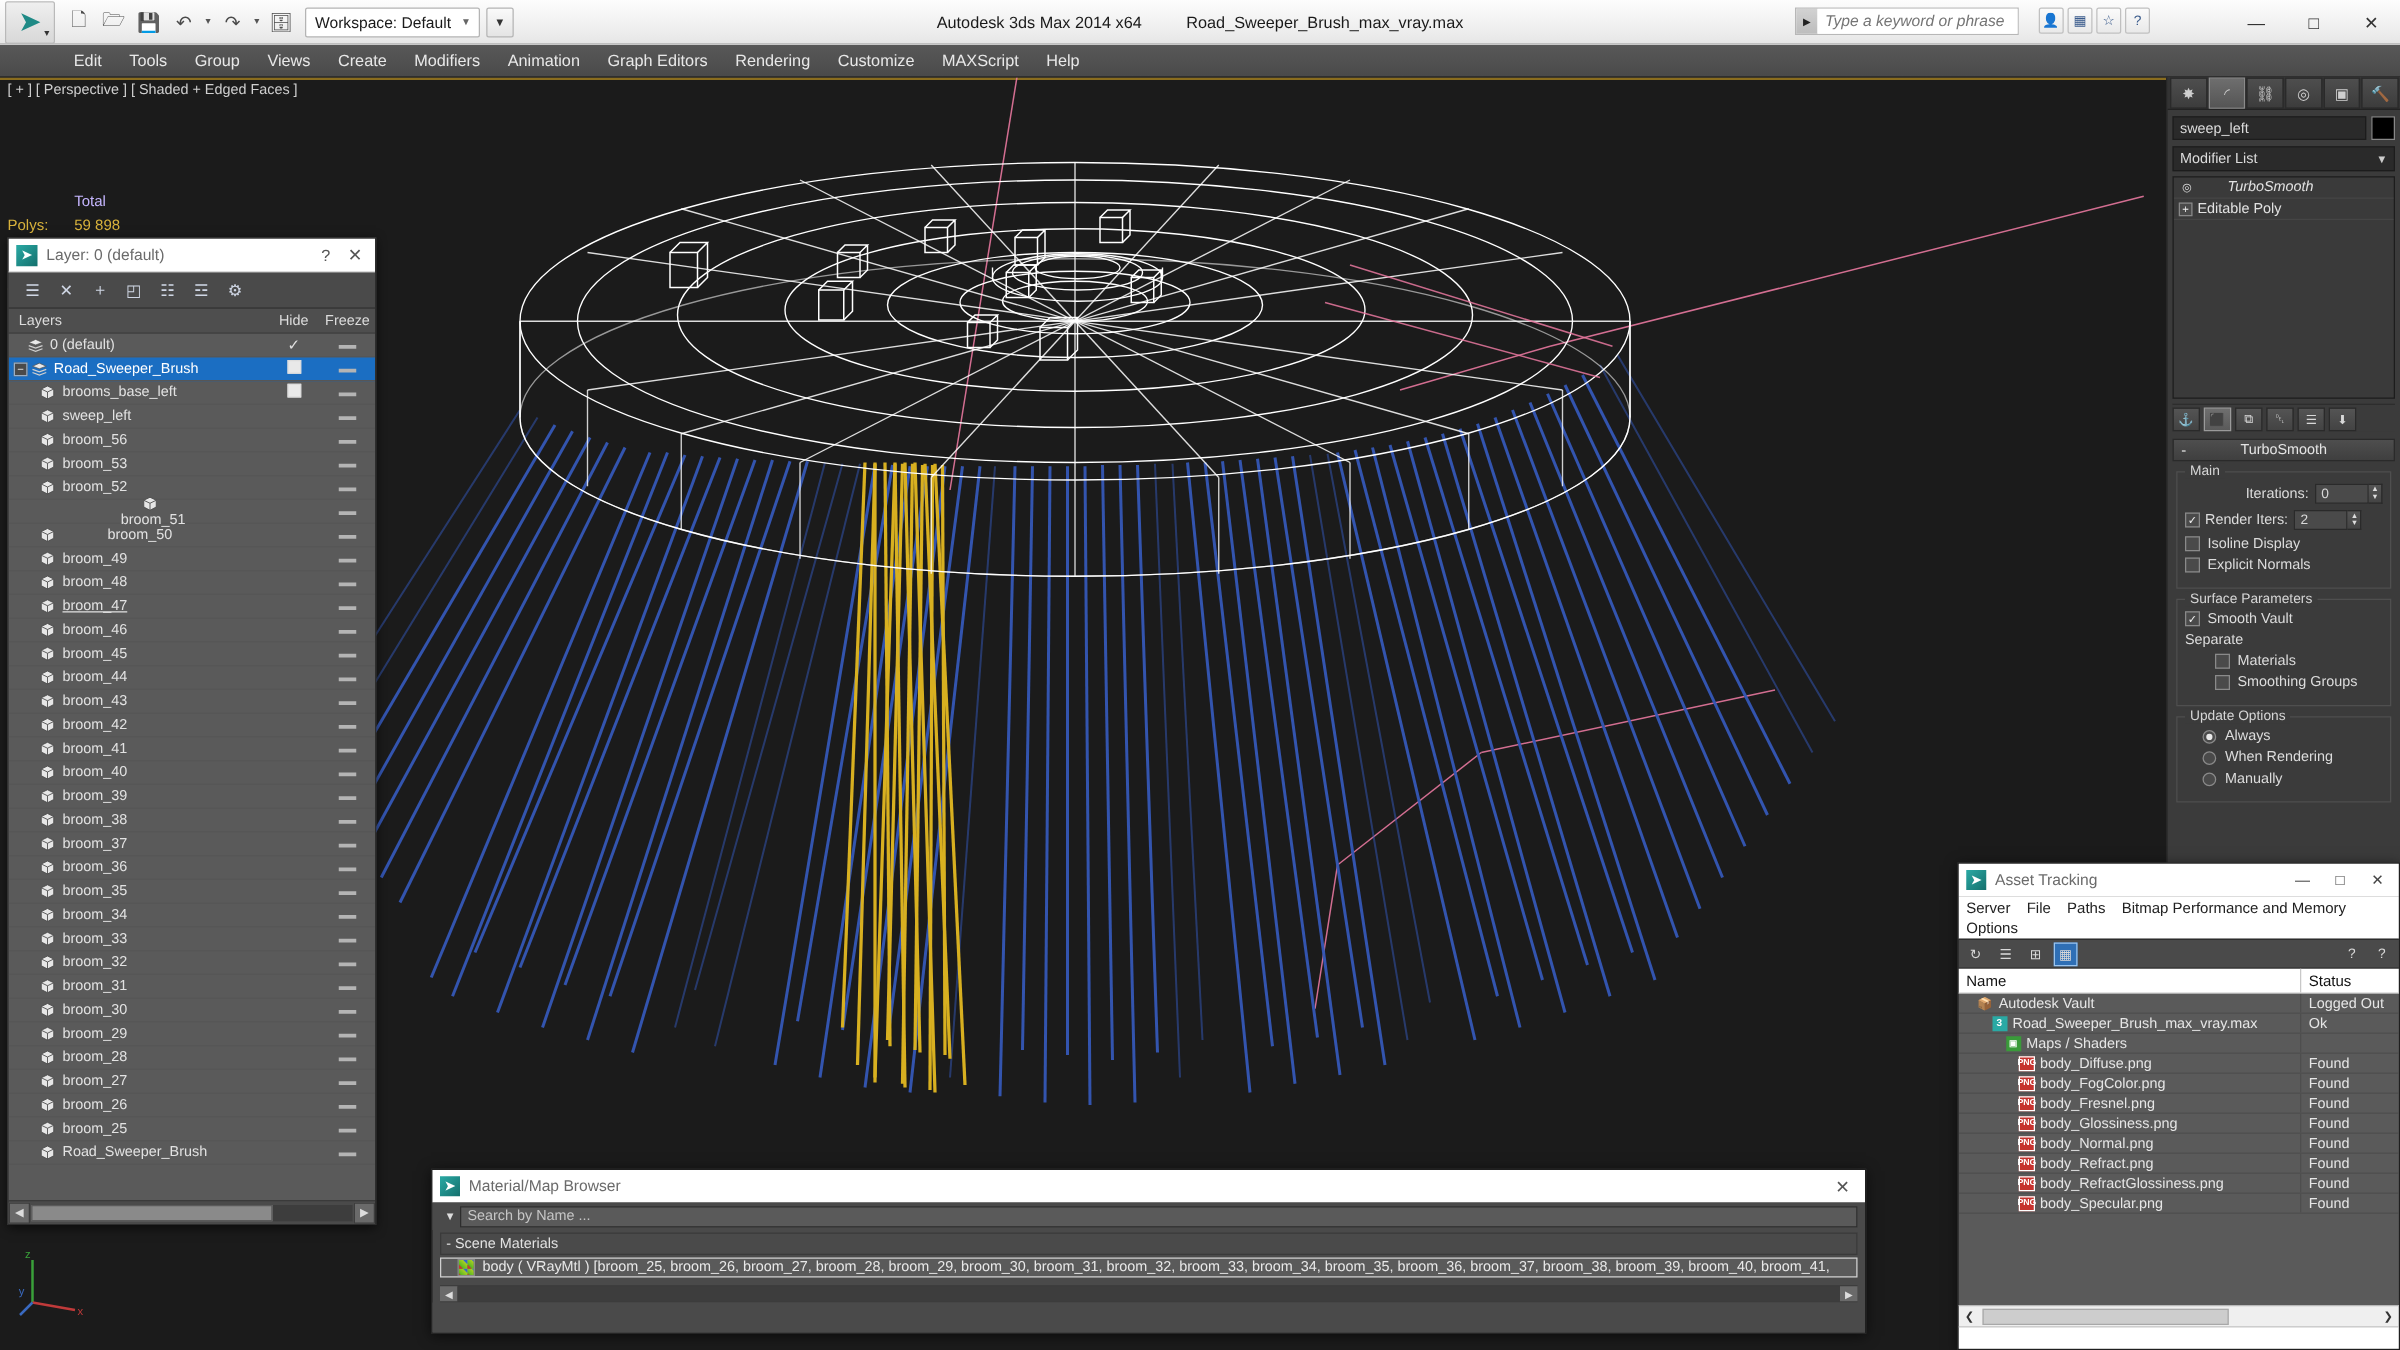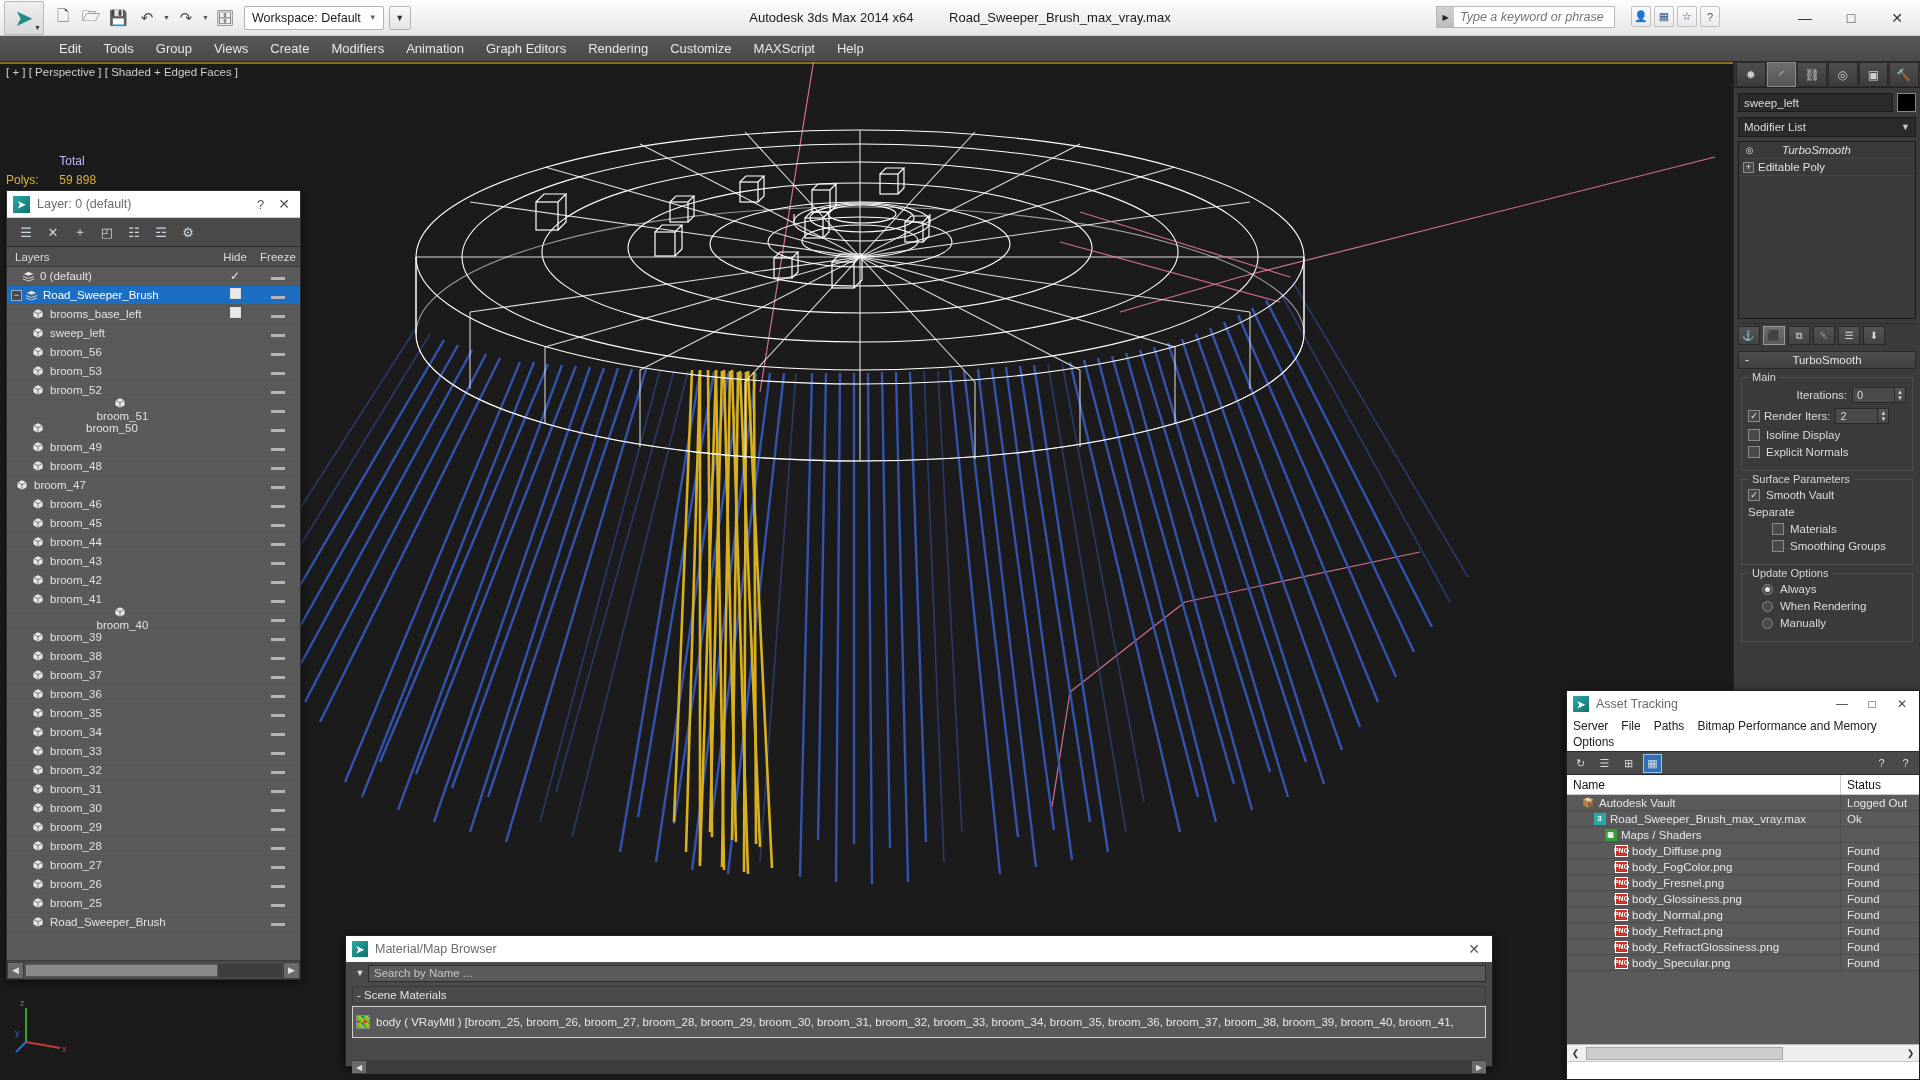--- a/index.html
+++ b/index.html
@@ -263,22 +263,22 @@
   .mb-title .ic { width:16px;height:16px;background:linear-gradient(135deg,#2aa9a4,#14706d);color:#fff;
      font-size:10px;font-weight:bold;display:flex;align-items:center;justify-content:center;margin-right:7px;}
   .mb-title .txt { flex:1; font-size:12.5px; color:#6b6b6b; }
   .mb-title .x { font-size:14px; color:#555; padding:0 8px; }
   .mb-search { height:22px; background:#4a4a4a; display:flex; align-items:center; padding:2px 6px; flex:none; }
   .mb-search .caret { width:16px; text-align:center; font-size:9px; color:#ddd; }
   .mb-search .fld { flex:1; height:17px; background:#5a5a5a; border:1px solid #2d2d2d; color:#c6c6c6;
      font-size:11.5px; padding-left:5px; display:flex; align-items:center; }
   .mb-group { height:18px; background:#4a4a4a; margin:2px 6px 0 6px; font-size:11.5px; color:#e2e2e2;
      display:flex; align-items:center; padding-left:4px; border:1px solid #3a3a3a; flex:none;}
-  .mb-item { margin:2px 6px 18px 6px; height:32px; background:#5a5a5a; border:1px solid #d0d0d0;
-     display:flex; align-items:center; font-size:11.5px; color:#e8e8e8; padding-left:3px; overflow:hidden;
+  .mb-item { margin:2px 6px 2px 6px; height:16px; background:#5a5a5a; border:1px solid #d0d0d0;
+     display:flex; align-items:center; font-size:11.5px; color:#e8e8e8; padding-left:13px; overflow:hidden;
      white-space:nowrap; flex:none;}
   .mb-item .sw { width:14px; height:14px; margin-right:6px; flex:none;
      background:
         linear-gradient(45deg,#c33 25%,transparent 25%,transparent 75%,#36c 75%),
         linear-gradient(45deg,#2a2,#dd2);
      background-size:7px 7px; border:1px solid #888; }
   .mb-scroll { margin:4px 6px 0 6px; height:14px; background:#3d3d3d; display:flex; align-items:center; flex:none;}
   .mb-scroll .a { width:14px;height:12px;display:flex;align-items:center;justify-content:center;font-size:8px;color:#ddd;background:#6a6a6a;}
   .mb-scroll .t { flex:1;height:12px;background:#3d3d3d;}
   .mb-body { flex:1; background:#4a4a4a; }
@@ -773,21 +773,21 @@
                 <path d="M6 0.8 L11 3.2 L11 8.6 L6 11.2 L1 8.6 L1 3.2 Z" fill="#e6e6e6" stroke="#4a4a4a" stroke-width="0.7"></path>
                 <path d="M1 3.2 L6 5.6 L11 3.2 M6 5.6 L6 11.2" fill="none" stroke="#4a4a4a" stroke-width="0.7"></path>
               </svg>
             </span>
             <span>broom_48</span>
           </div>
           <div class="c2"></div>
           <div class="c3"><span class="dash"></span></div>
         </div>
         <div class="lrow">
-          <div class="name" style="padding-left: 8px;">
+          <div class="name" style="padding-left: 24px; text-decoration: underline;">
             <span class="ico">
               <svg width="12" height="12" viewBox="0 0 12 12">
                 <path d="M6 0.8 L11 3.2 L11 8.6 L6 11.2 L1 8.6 L1 3.2 Z" fill="#e6e6e6" stroke="#4a4a4a" stroke-width="0.7"></path>
                 <path d="M1 3.2 L6 5.6 L11 3.2 M6 5.6 L6 11.2" fill="none" stroke="#4a4a4a" stroke-width="0.7"></path>
               </svg>
             </span>
             <span>broom_47</span>
           </div>
           <div class="c2"></div>
           <div class="c3"><span class="dash"></span></div>
@@ -864,21 +864,21 @@
                 <path d="M6 0.8 L11 3.2 L11 8.6 L6 11.2 L1 8.6 L1 3.2 Z" fill="#e6e6e6" stroke="#4a4a4a" stroke-width="0.7"></path>
                 <path d="M1 3.2 L6 5.6 L11 3.2 M6 5.6 L6 11.2" fill="none" stroke="#4a4a4a" stroke-width="0.7"></path>
               </svg>
             </span>
             <span>broom_41</span>
           </div>
           <div class="c2"></div>
           <div class="c3"><span class="dash"></span></div>
         </div>
         <div class="lrow">
-          <div class="name" style="padding-left: 24px; flex-direction: column;">
+          <div class="name" style="padding-left: 24px;">
             <span class="ico">
               <svg width="12" height="12" viewBox="0 0 12 12">
                 <path d="M6 0.8 L11 3.2 L11 8.6 L6 11.2 L1 8.6 L1 3.2 Z" fill="#e6e6e6" stroke="#4a4a4a" stroke-width="0.7"></path>
                 <path d="M1 3.2 L6 5.6 L11 3.2 M6 5.6 L6 11.2" fill="none" stroke="#4a4a4a" stroke-width="0.7"></path>
               </svg>
             </span>
             <span>broom_40</span>
           </div>
           <div class="c2"></div>
           <div class="c3"><span class="dash"></span></div>

